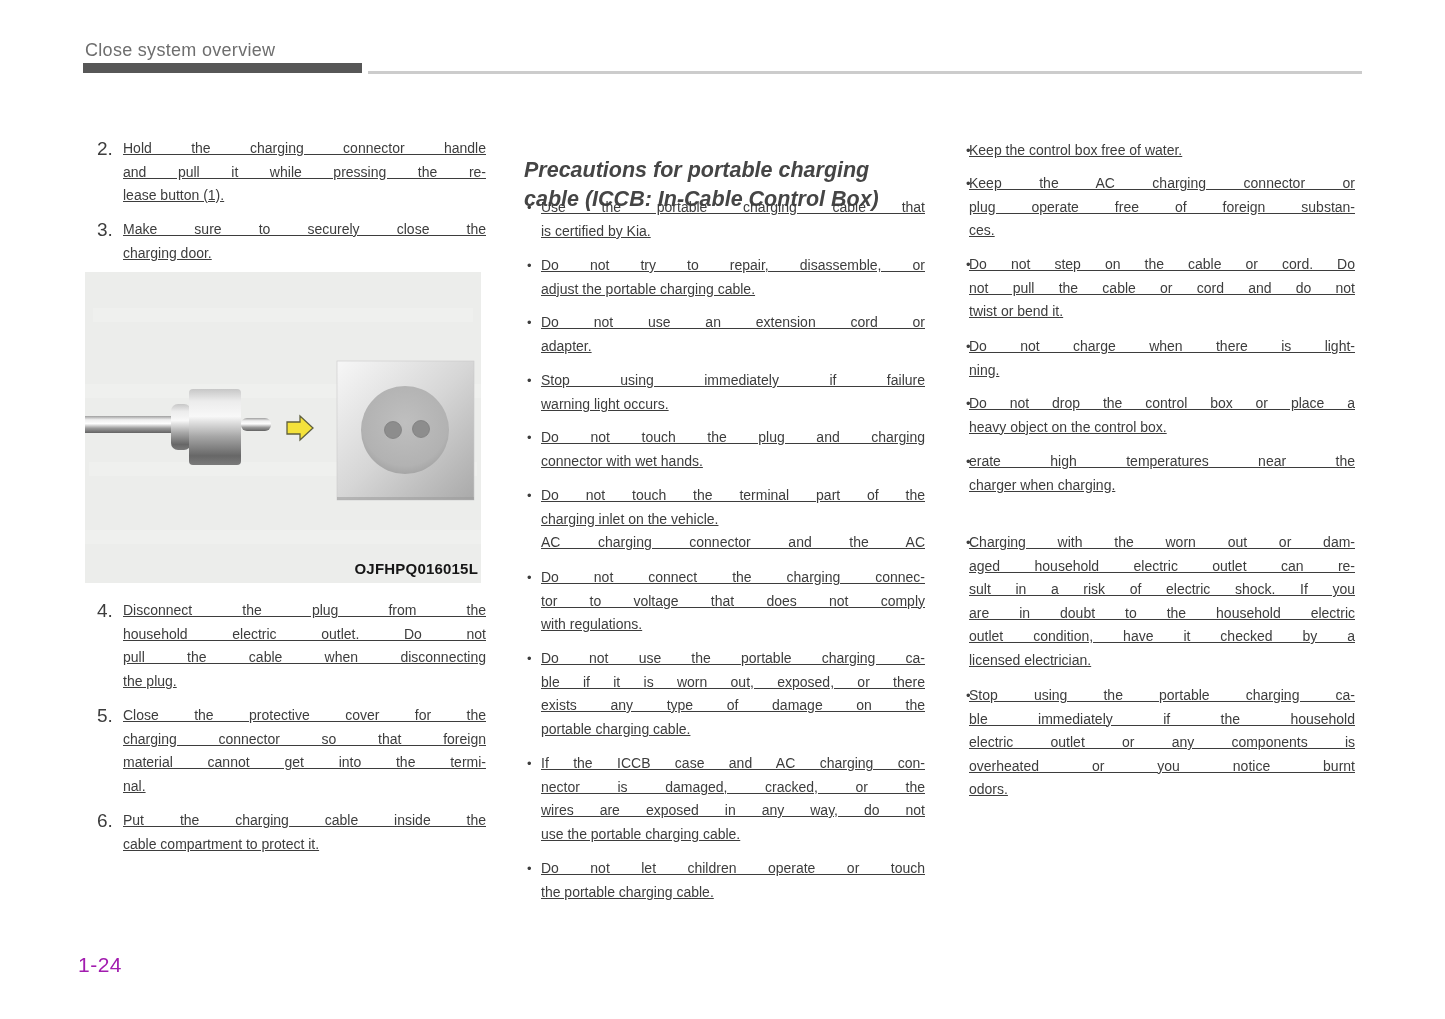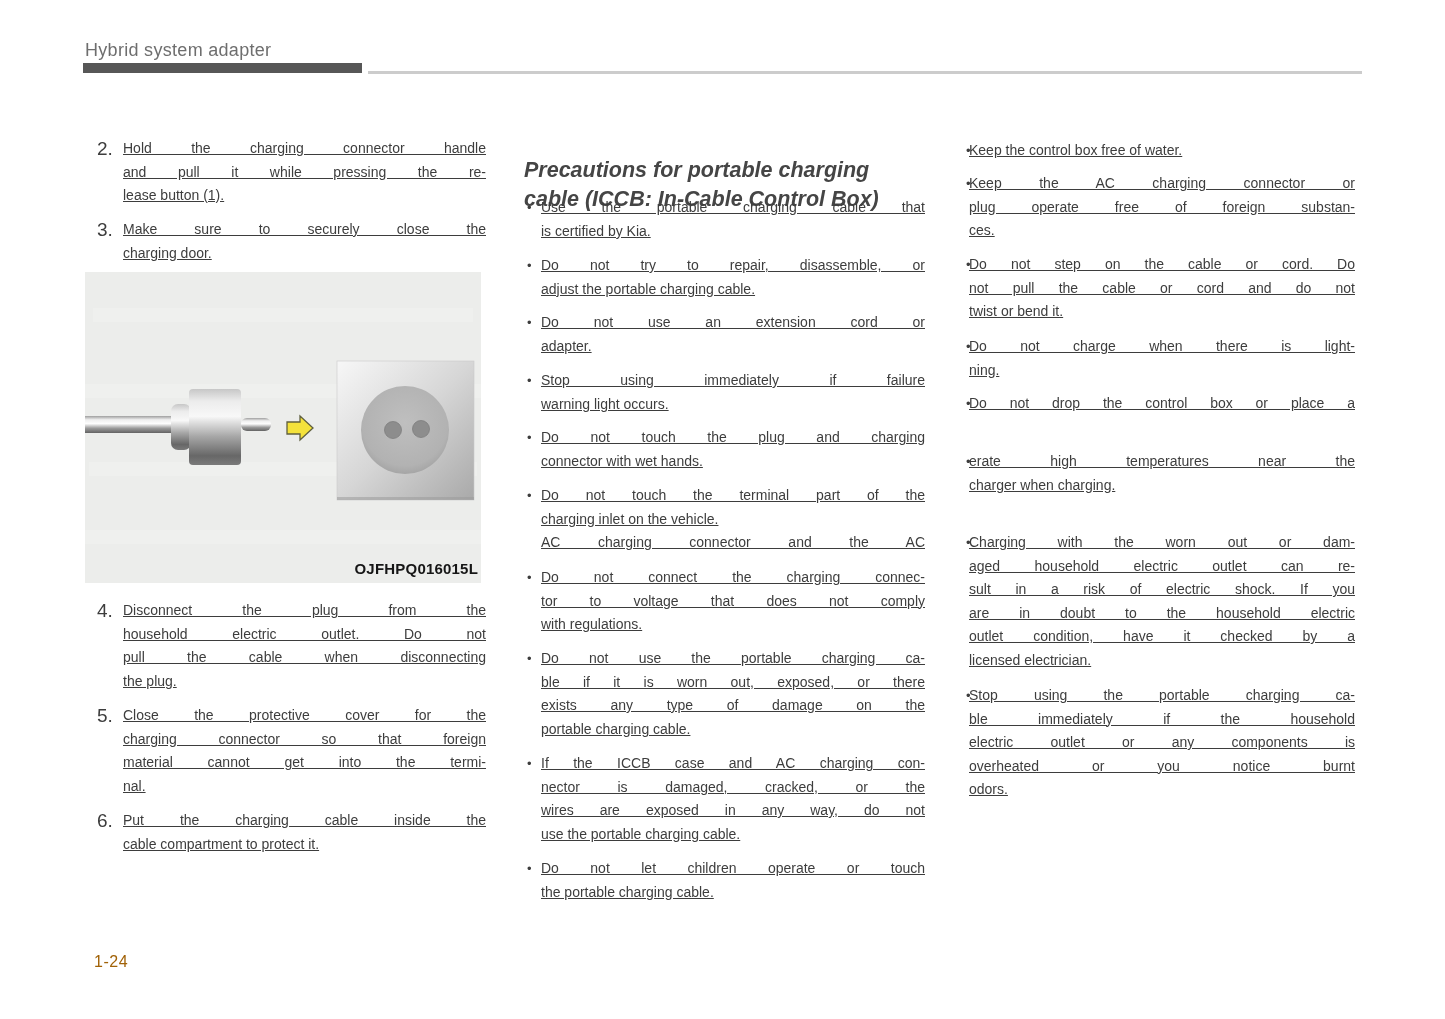--- a/index.html
+++ b/index.html
@@ -49,28 +49,28 @@
 
   
   .figure{position:absolute;left:-12px;top:272px;width:396px;height:311px;}
   .figure svg{display:block;}
   .fig-caption{
     position:absolute;right:3px;bottom:6px;
     font-size:15px;font-weight:bold;color:#161616;letter-spacing:.2px;
   }
 
   .page-num{
-    position:absolute;left:94px;top:953px;
-    font-size:16px;color:#a16207;letter-spacing:.5px;
+    position:absolute;left:78px;top:953px;
+    font-size:21px;color:#a21caf;letter-spacing:.5px;
   }
 </style>
 </head>
 <body>
 
-<div class="hdr-title">Hybrid system adapter</div>
+<div class="hdr-title">Close system overview</div>
 <div class="hdr-bar"></div>
 <div class="hdr-rule"></div>
 
 <section class="col col-left">
   <div class="item" style="top:137px">
     <span class="num">2.</span>
     <div class="txt">
         <div class="jline">Hold the charging connector handle</div>
         <div class="jline">and pull it while pressing the re-</div>
         <div class="jline last">lease button (1).</div>
@@ -280,20 +280,21 @@
     <span class="bullet">•</span>
     <div class="txt">
         <div class="jline">Do not charge when there is light-</div>
         <div class="jline last">ning.</div>
       </div>
   </div>
   <div class="item" style="top:392px">
     <span class="bullet">•</span>
     <div class="txt">
         <div class="jline">Do not drop the control box or place a</div>
+        <div class="jline last">heavy object on the control box.</div>
       </div>
   </div>
   <div class="item" style="top:450px">
     <span class="bullet">•</span>
     <div class="txt">
         <div class="jline">erate high temperatures near the</div>
         <div class="jline last">charger when charging.</div>
       </div>
   </div>
   <div class="item" style="top:531px">

